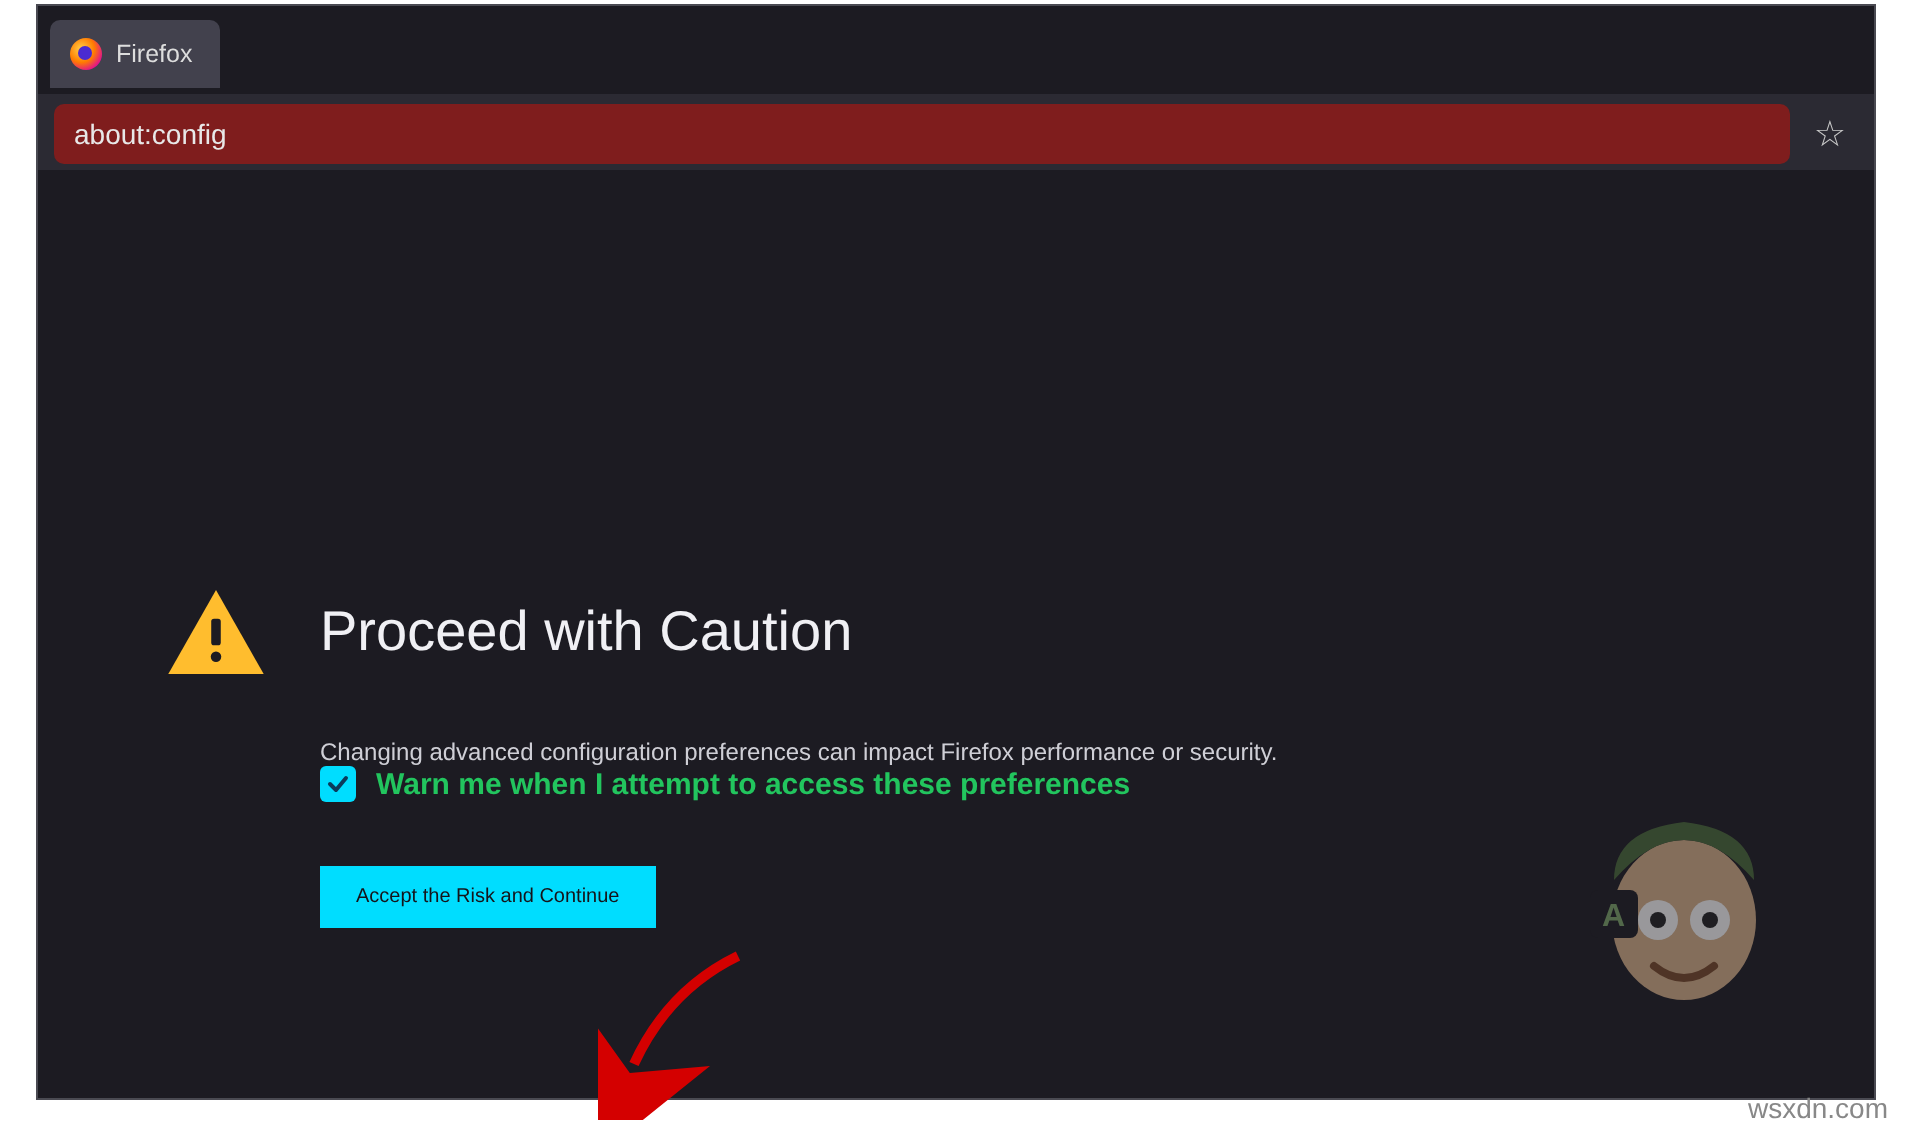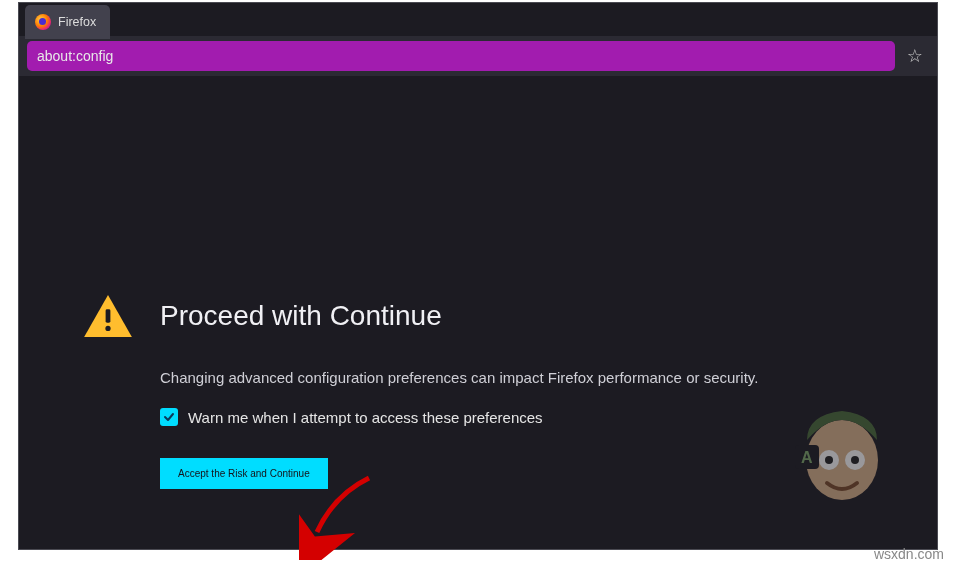--- a/index.html
+++ b/index.html
@@ -1,30 +1,30 @@
 <!DOCTYPE html>
 <html><head>
   <meta charset="utf-8">
   <style>
     * { margin:0; padding:0; box-sizing:border-box; }
     body { background:#fff; font-family:"Segoe UI", Arial, sans-serif; width:954px; height:566px; overflow:hidden; position:relative; }
     .window { position:absolute; left:18px; top:2px; width:920px; height:548px; background:#1c1b22; border:1px solid #4a4a52; }
-    .tabbar { height:33px; background:#1c1b22; display:flex; align-items:center; padding:4px 6px 0 6px; }
+    .tabbar { height:44px; background:#1c1b22; display:flex; align-items:center; padding:4px 6px 0 6px; }
     .tab { display:flex; align-items:center; gap:7px; height:34px; padding:0 14px 0 10px; background:#42414d; border-radius:5px 5px 0 0; color:#ddd; font-size:12.5px; }
     .navbar { height:40px; background:#2b2a33; display:flex; align-items:center; padding:0 8px; gap:6px; }
-    .urlbar { flex:1; height:30px; background:#a21caf; border-radius:5px; display:flex; align-items:center; padding:0 10px; color:#e8e8e8; font-size:14px; }
+    .urlbar { flex:1; height:30px; background:#7f1d1d; border-radius:5px; display:flex; align-items:center; padding:0 10px; color:#e8e8e8; font-size:14px; }
     .star { color:#c8c8c8; font-size:18px; padding:0 6px; }
     .content { position:absolute; top:82px; left:0; right:0; bottom:0; background:#1c1b22; }
     .box { position:absolute; left:65px; top:210px; width:790px; color:#d9d9de; }
     .titlerow { display:flex; align-items:center; gap:28px; }
     .warn-icon svg { width:48px; height:42px; display:block; }
     .title { font-size:28px; font-weight:400; color:#f0f0f4; }
     .body { margin-left:76px; margin-top:32px; }
-    .desc { font-size:15px; color:#cfcfd6; }
-    .checkrow { display:flex; align-items:center; gap:10px; margin-top:22px; font-size:15px; color:#e5e5e5; }
+    .desc { font-size:12px; color:#cfcfd6; }
+    .checkrow { display:flex; align-items:center; gap:10px; font-size:15px; color:#22c55e;font-weight:bold; }
     .check { width:18px; height:18px; border-radius:3px; background:#00ddff; display:flex; align-items:center; justify-content:center; color:#0b3a5b; }
     .btn { display:inline-block; margin-top:32px; padding:10px 18px; background:#00ddff; color:#15141a; font-size:10px; font-weight:500; border:none; cursor:pointer; }
     
     .arrow { position:absolute; left:280px; top:385px; pointer-events:none; }
     
     .mascot { position:absolute; right:40px; top:320px; opacity:0.55; }
     .watermark-text { position:absolute; right:10px; bottom:4px; font-size:14px; color:#888; }
     .firefox-logo { width:16px; height:16px; border-radius:50%; background:radial-gradient(circle at 35% 35%, #ffd24a 0%, #ff7b00 45%, #e31587 75%, #5a1bcb 100%); position:relative; }
     .firefox-logo::after { content:""; position:absolute; width:7px; height:7px; background:#4a2bd1; border-radius:50%; top:4px; left:4px; }
   </style>
@@ -47,21 +47,21 @@
   <div class="content">
     <div class="box">
       <div class="titlerow">
         <span class="warn-icon">
           <svg viewBox="0 0 100 88">
               <path d="M50 0 L100 88 L0 88 Z" fill="#ffbd2e"></path>
               <rect x="45" y="30" width="10" height="28" rx="3" fill="#1c1b22"></rect>
               <circle cx="50" cy="70" r="5.5" fill="#1c1b22"></circle>
             </svg>
         </span>
-        <div class="title">Proceed with Continue</div>
+        <div class="title">Proceed with Caution</div>
       </div>
       <div class="body">
         <div class="desc">Changing advanced configuration preferences can impact Firefox performance or security.</div>
         <div class="checkrow">
           <span class="check">
             <svg width="12" height="12" viewBox="0 0 24 24">
                 <path d="M4 12 L10 18 L20 6" stroke="#0b3a5b" stroke-width="4" fill="none" stroke-linecap="round" stroke-linejoin="round"></path>
               </svg>
           </span>
           <span>Warn me when I attempt to access these preferences</span>

